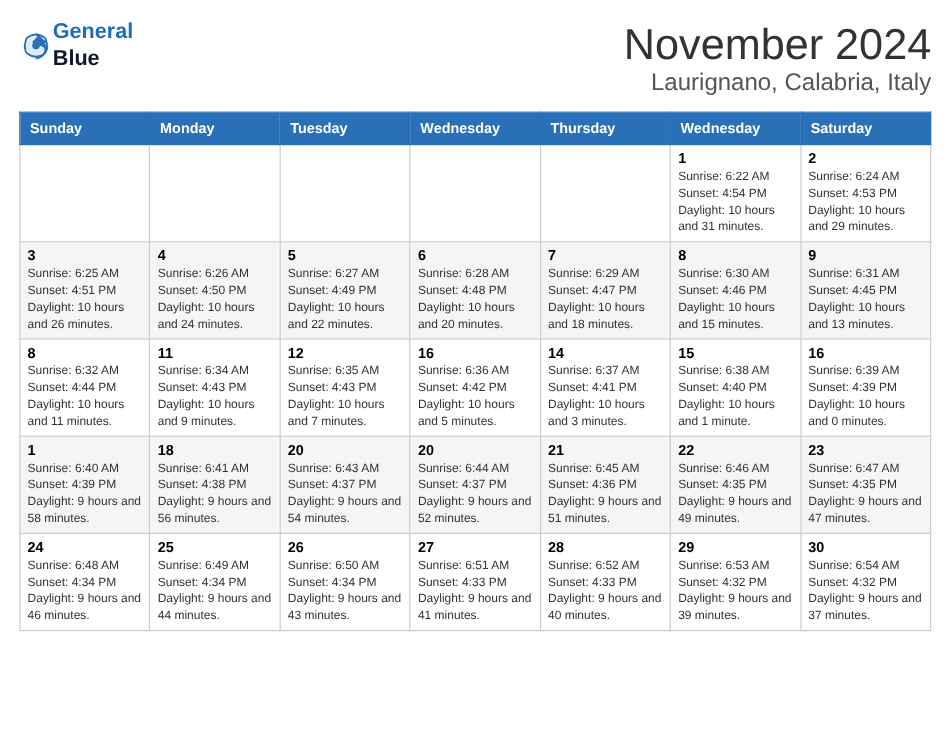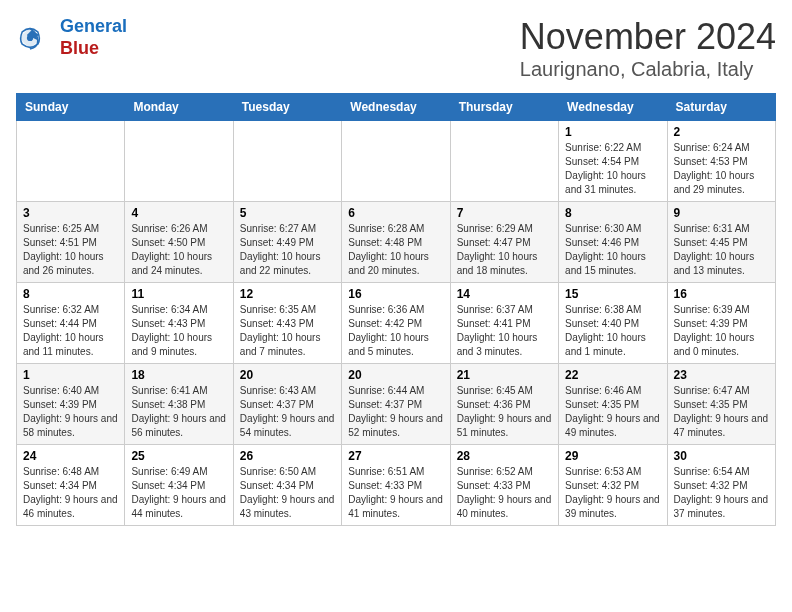--- a/index.html
+++ b/index.html
@@ -12,34 +12,34 @@
     }
     .header {
       display: flex;
       align-items: flex-start;
       justify-content: space-between;
       margin-bottom: 12px;
     }
     .logo {
       display: flex;
       align-items: center;
-      gap: 16px;
+      gap: 0;
     }
     .logo-text {
       font-size: 18px;
       font-weight: bold;
       color: #333;
       line-height: 1.2;
     }
     .logo-text span { color: #1a6ebd; }
     .logo-icon {
       width: 28px;
       height: 28px;
     }
-    .title-block { text-align: left; margin-left: 23px; }
+    .title-block { text-align: right; margin-left: 23px; }
     .month-title {
       font-size: 36px;
       font-weight: 300;
       color: #333;
     }
     .subtitle {
       font-size: 20px;
       color: #555;
     }
     table {
@@ -89,21 +89,21 @@
       <rect x="0" y="0" width="36" height="36" fill="white"></rect>
       <polygon points="18,4 32,18 18,32 4,18" fill="#2970b8" opacity="0.15"></polygon>
       <path d="M8,10 Q18,2 28,10 Q32,20 28,26 Q18,34 8,26 Q4,20 8,10Z" fill="none" stroke="#2970b8" stroke-width="2"></path>
       <path d="M18,6 Q28,12 28,22 Q28,30 18,32" fill="none" stroke="#2970b8" stroke-width="2"></path>
       <circle cx="18" cy="18" r="4" fill="#2970b8"></circle>
 
       <path d="M20,8 L30,14 L26,16 L30,22 L22,18 L20,22 L14,14 Z" fill="#2970b8"></path>
     </svg>
     <div class="logo-text">
       <div><span>General</span></div>
-      <div><span style="color:#b91c1c">Blue</span></div>
+      <div><span style="color:#0f172a">Blue</span></div>
     </div>
   </div>
   <div class="title-block">
     <div class="month-title">November 2024</div>
     <div class="subtitle">Laurignano, Calabria, Italy</div>
   </div>
 </div>
 
 <table>
   <thead>

